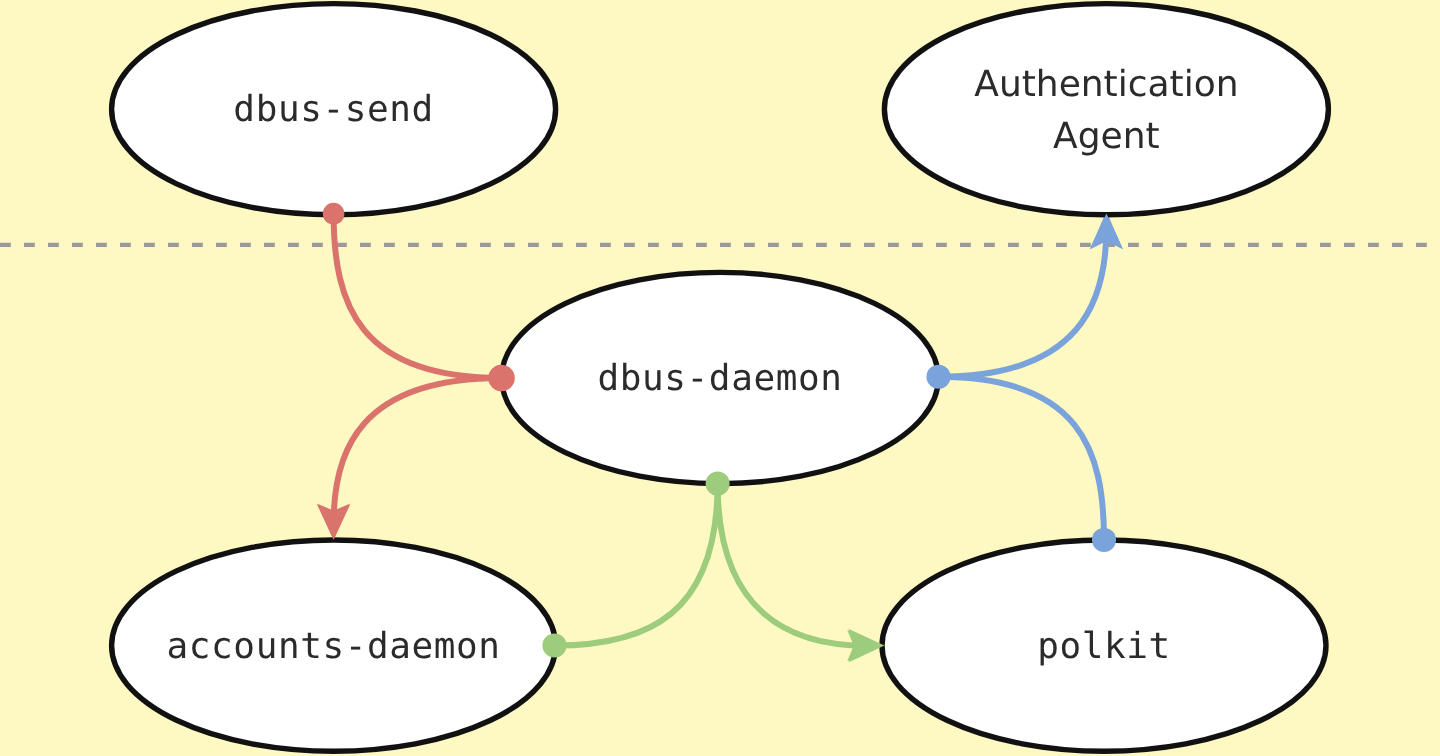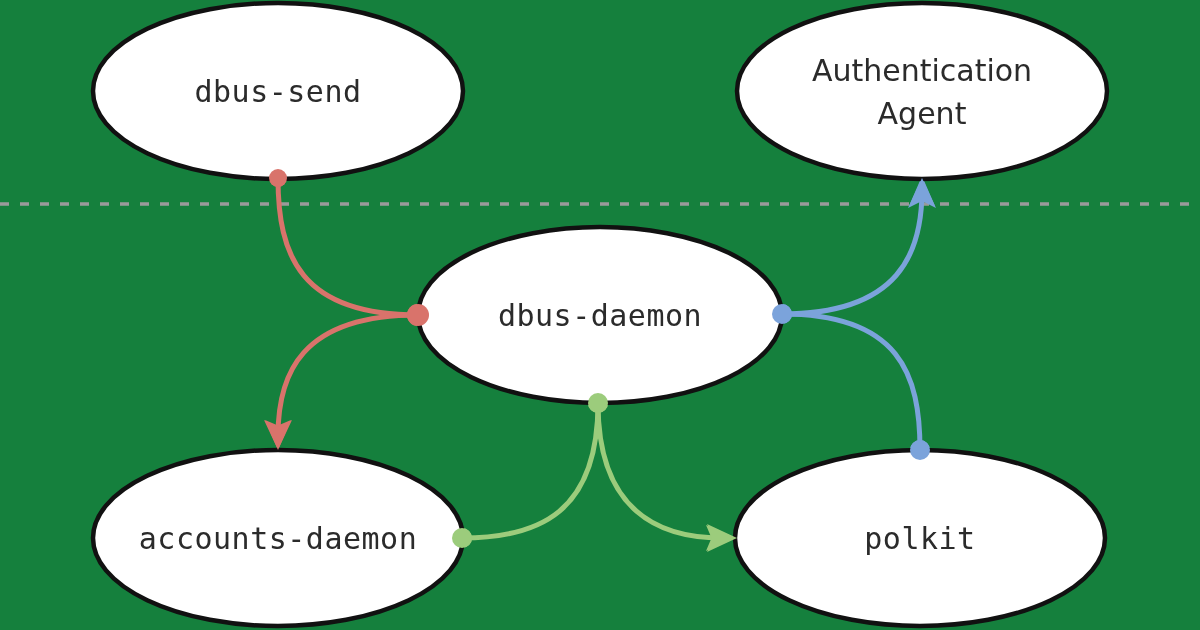--- a/index.html
+++ b/index.html
@@ -11,21 +11,21 @@
   body {
     width: 1200px;
     height: 630px;
     overflow: hidden;
     font-family: "Liberation Sans", sans-serif;
   }
   #diagram-root {
     position: relative;
     width: 1200px;
     height: 630px;
-    background: #15803d;
+    background: #fef9c3;
   }
   svg#diagram-svg {
     position: absolute;
     top: 0;
     left: 0;
     width: 1200px;
     height: 630px;
     display: block;
   }
   .node-ellipse {

